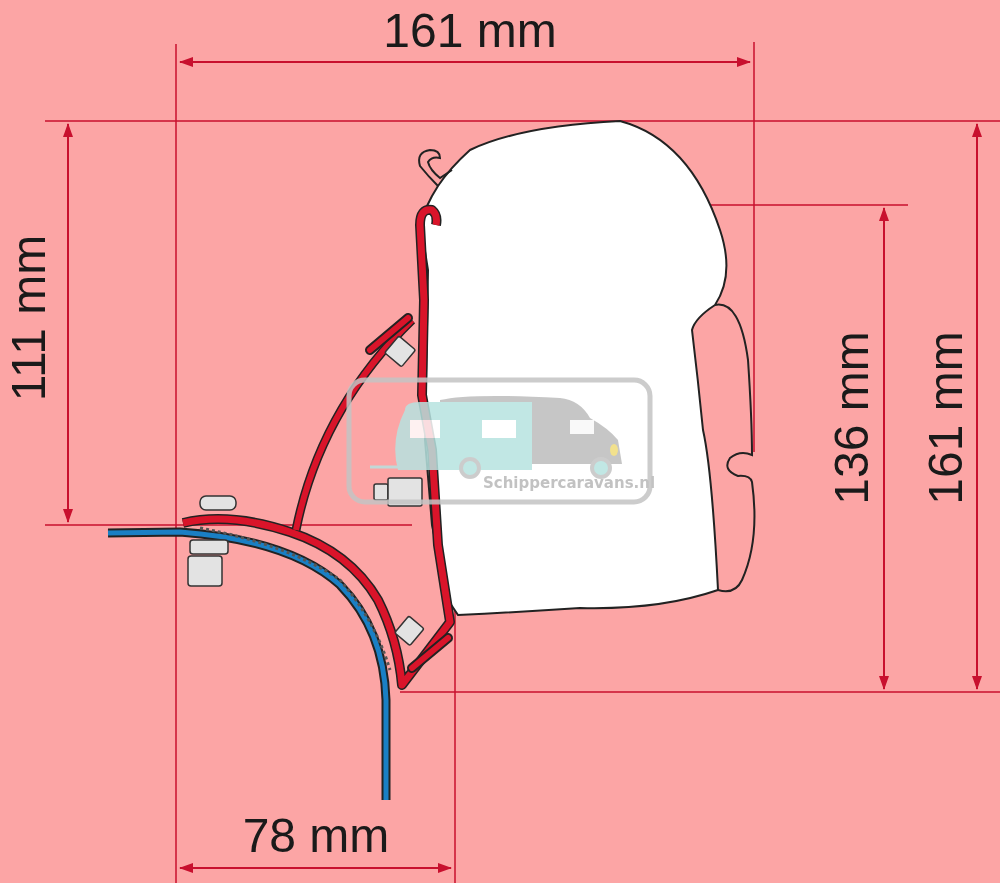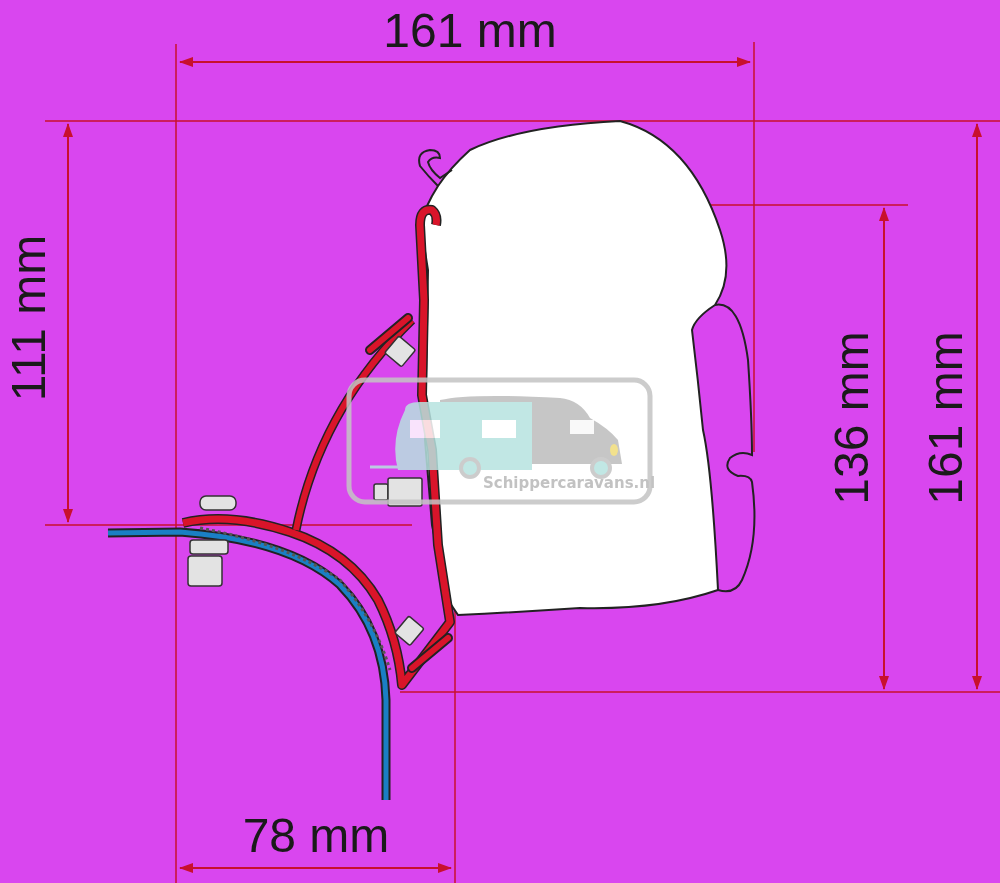--- a/index.html
+++ b/index.html
@@ -1,16 +1,16 @@
 <!DOCTYPE html>
 <html><head>
 <meta charset="utf-8">
 <style>
   html, body { margin: 0; padding: 0; background: #ffffff; }
-  #canvas { position: relative; width: 1000px; height: 883px; overflow: hidden; background: #d946ef; text-align: center; }
+  #canvas { position: relative; width: 1000px; height: 883px; overflow: hidden; background: #fca5a5; text-align: center; }
   svg { position: absolute; left: 0; top: 0; }
   .dim-label { font-family: "Liberation Sans", sans-serif; fill: #1a1a1a; font-size: 48px; }
   .wm-text { font-family: "DejaVu Sans", sans-serif; fill: #b8b8b8; font-size: 15px; font-weight: bold; }
 </style>
 </head>
 <body>
 
 <div id="canvas">
 <svg width="1000" height="883" viewBox="0 0 1000 883" xmlns="http://www.w3.org/2000/svg">
   <defs>

